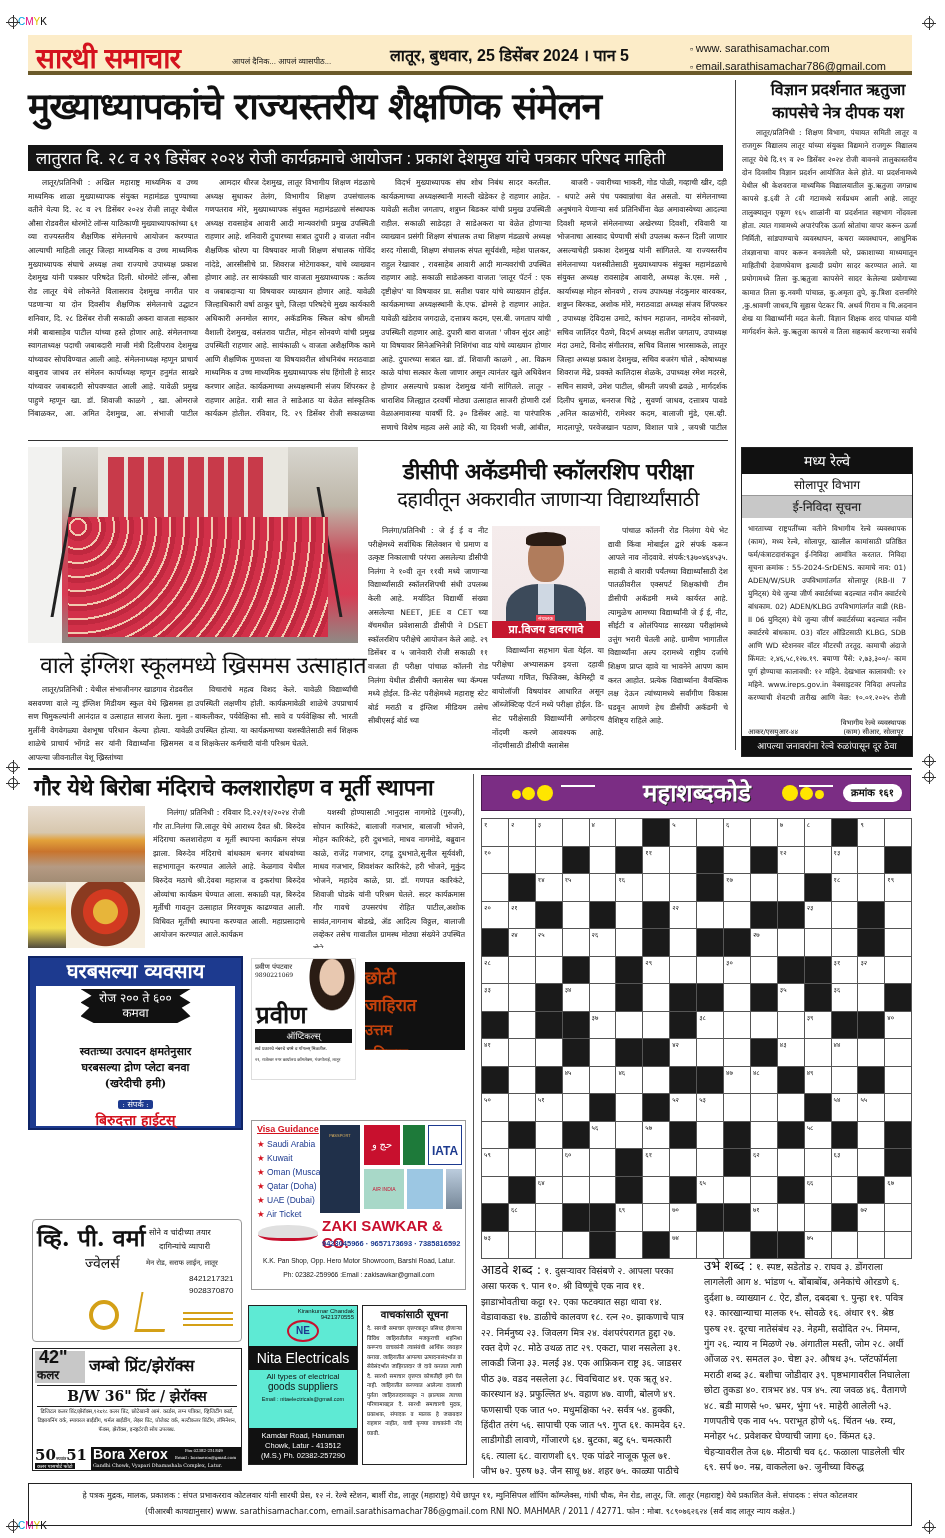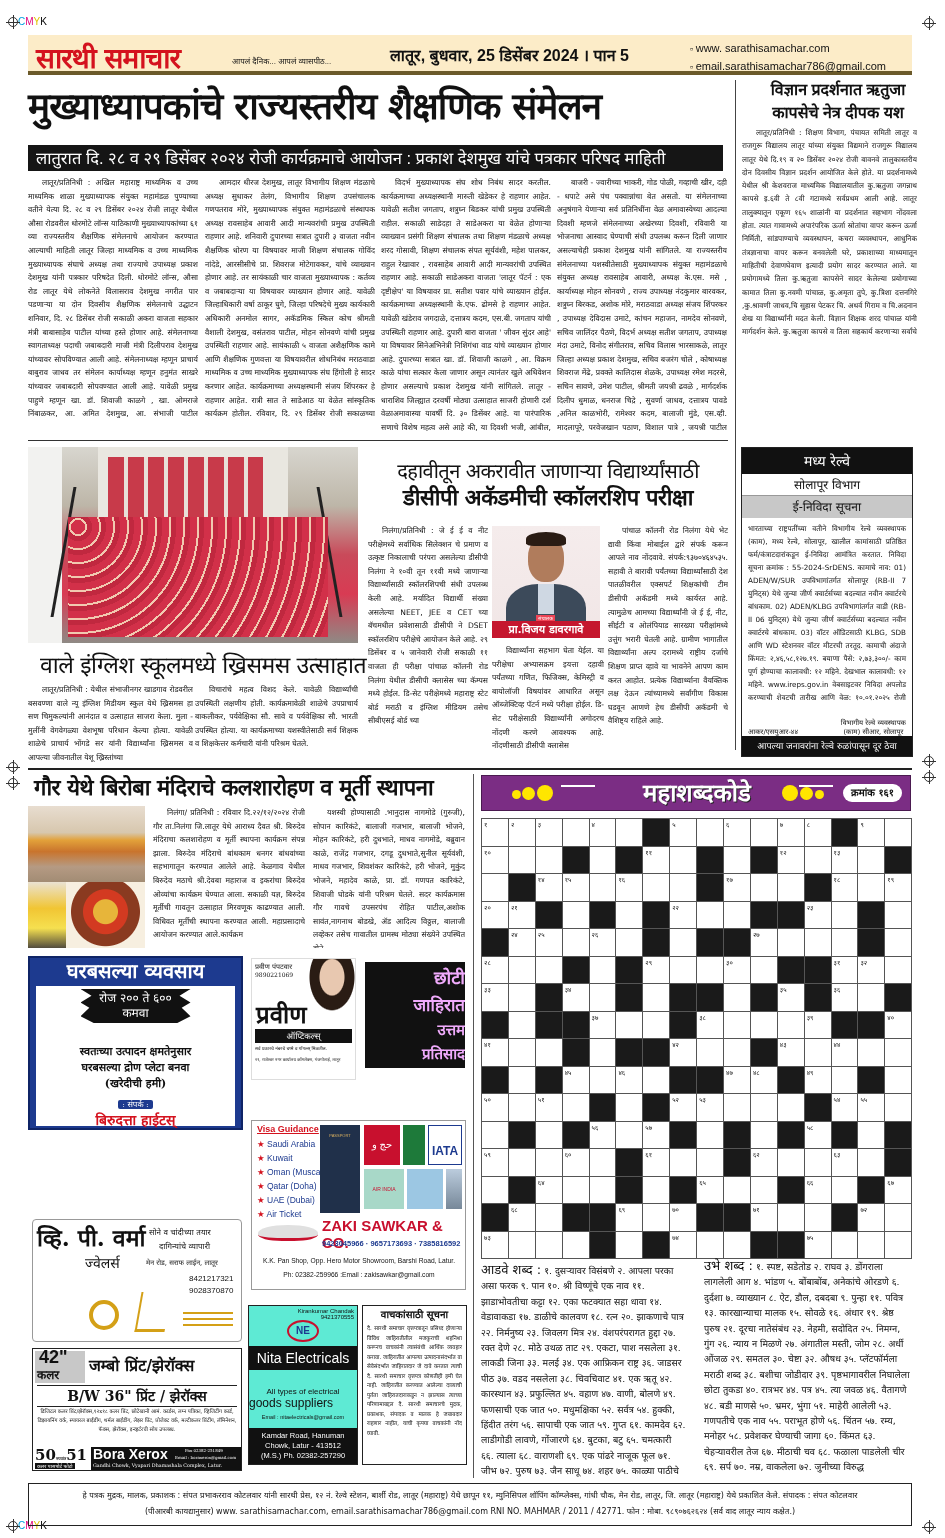--- a/index.html
+++ b/index.html
@@ -123,22 +123,22 @@
 </div>
 <div class="abs story-h" style="left:40px;top:648px;font-size:23px">वाले इंग्लिश स्कूलमध्ये ख्रिसमस उत्साहात</div>
 <div class="abs col" style="left:28px;top:683px;width:165px;height:82px">
     <p>लातूर/प्रतिनिधी : येथील संभाजीनगर खाडगाव रोडवरील बसवण्णा वाले न्यू इंग्लिश मिडीयम स्कुल येथे ख्रिसमस हा सण चिमुकल्यांनी आनंदात व उत्साहात साजरा केला. मुला - मुलींनी वेगवेगळ्या वेशभूषा परिधान केल्या होत्या. यावेळी शाळेचे प्राचार्य भोंगडे सर यांनी विद्यार्थ्यांना ख्रिसमस व आपल्या जीवनातील येशू ख्रिस्तांच्या</p>
   </div>
 <div class="abs col" style="left:195px;top:683px;width:163px;height:82px">
     <p>विचारांचे महत्व विशद केले. यावेळी विद्यार्थ्यांची उपस्थिती लक्षणीय होती. कार्यक्रमावेळी शाळेचे उपप्राचार्य बाकलीकर, पर्यवेक्षिका सौ. सावे व पर्यवेक्षिका सौ. भारती उपस्थित होत्या. या कार्यक्रमाच्या यशस्वीतेसाठी सर्व शिक्षक व शिक्षकेत्तर कर्मचारी यांनी परिश्रम घेतले.</p>
   </div>
 
 <div class="abs" style="left:368px;top:458px;width:360px;text-align:center">
+  <div class="story-h" style="font-size:22px;line-height:28px;font-weight:bold">डीसीपी अकॅडमीची स्कॉलरशिप परीक्षा</div>
   <div class="story-h" style="font-size:20px;line-height:26px">दहावीतून अकरावीत जाणाऱ्या विद्यार्थ्यांसाठी</div>
-  <div class="story-h" style="font-size:22px;line-height:28px;font-weight:bold">डीसीपी अकॅडमीची स्कॉलरशिप परीक्षा</div>
 </div>
 <div class="abs col" style="left:368px;top:524px;width:120px;height:240px">
     <p>निलंगा/प्रतिनिधी : जे ई ई व नीट परीक्षेमध्ये सर्वाधिक सिलेक्शन चे प्रमाण व उत्कृष्ट निकालाची परंपरा असलेल्या डीसीपी निलंगा ने १०वी तून ११वी मध्ये जाणाऱ्या विद्यार्थ्यांसाठी स्कॉलरशिपची संधी उपलब्ध केली आहे. मर्यादित विद्यार्थी संख्या असलेल्या NEET, JEE व CET च्या बॅचमधील प्रवेशासाठी डीसीपी ने DSET स्कॉलरशिप परीक्षेचे आयोजन केले आहे. २९ डिसेंबर व ५ जानेवारी रोजी सकाळी ११ वाजता ही परीक्षा पांचाळ कॉलनी रोड निलंगा येथील डीसीपी क्लासेस च्या कॅम्पस मध्ये होईल. डि-सेट परीक्षेमध्ये महाराष्ट्र स्टेट बोर्ड मराठी व इंग्लिश मीडियम तसेच सीबीएसई बोर्ड च्या</p>
   </div>
 <div class="abs" style="left:492px;top:526px;width:108px;height:112px;background:linear-gradient(180deg,#f5ecec 0%,#f1e6e6 100%);overflow:hidden">
   <div style="position:absolute;left:36px;top:10px;width:36px;height:46px;border-radius:45%;background:#b07c5c"></div>
   <div style="position:absolute;left:34px;top:6px;width:40px;height:14px;border-radius:50% 50% 20% 20%;background:#2a1c14"></div>
   <div style="position:absolute;left:14px;top:58px;width:80px;height:60px;border-radius:40% 40% 0 0;background:#3c4a5a"></div>
   <div style="position:absolute;left:46px;top:58px;width:16px;height:30px;background:#cfd8e3"></div>
   <div style="position:absolute;left:0;bottom:0;width:108px;height:17px;background:#c5172e;color:#fff;font-size:11px;text-align:center;line-height:17px;font-weight:bold">प्रा.विजय डावरगावे</div>
@@ -457,21 +457,21 @@
 <div class="ad" style="left:251px;top:958px;width:105px;height:122px;border:1px solid #ddd;background:#fff">
   <div style="font-size:7px;padding:3px 3px 0">प्रवीण पंपटवार</div>
   <div style="font-size:6px;padding:0 3px">9890221069</div>
   <div style="position:absolute;right:0;top:0;width:46px;height:52px;background:radial-gradient(ellipse at 50% 35%,#e8c8b0 0 12px,#2a1c14 13px 22px,#fff 23px)"></div>
   <div style="position:absolute;left:4px;top:42px;font-size:24px;font-weight:bold;line-height:28px">प्रवीण</div>
   <div style="position:absolute;left:3px;top:70px;width:97px;background:#111;color:#fff;font-size:8.5px;text-align:center;line-height:14px">ऑप्टिकल्स्</div>
   <div style="position:absolute;left:3px;top:86px;font-size:4.5px;width:98px">सर्व प्रकारचे नंबरचे चष्मे व गॉगल्स् मिळतील.</div>
   <div style="position:absolute;left:3px;top:98px;font-size:4.2px;width:98px">१९, राजेश्वर नगर कार्यालय कॉम्प्लेक्स, गंजगोलाई, लातूर</div>
 </div>
 
-<div class="ad" style="left:365px;top:962px;width:100px;height:106px;background:#111;color:#f0abfc;text-align:right;font-weight:bold">
+<div class="ad" style="left:365px;top:962px;width:100px;height:88px;background:#111;color:#c2410c;text-align:left;font-weight:bold">
   <div style="font-size:18px;line-height:28px;margin-top:2px">छोटी</div>
   <div style="font-size:17px;line-height:26px">जाहिरात</div>
   <div style="font-size:15px;line-height:24px">उत्तम</div>
   <div style="font-size:15px;line-height:24px">प्रतिसाद</div>
 </div>
 
 <div class="ad" style="left:251px;top:1120px;width:215px;height:170px;border:1px solid #999;background:#fff;font-family:'Liberation Sans',sans-serif">
   <div style="position:absolute;left:5px;top:3px;color:#d4121e;font-weight:bold;font-size:9px;text-decoration:underline">Visa Guidance</div>
   <div style="position:absolute;left:5px;top:16px;font-size:8.5px;line-height:14px;color:#1d3a8f">
     <div><span style="color:#d4121e">★</span> <span>Saudi Arabia</span></div>
@@ -522,22 +522,22 @@
   <div style="position:absolute;left:152px;top:99px;color:#fff;font-size:4px">Fax 02382-251849</div>
   <div style="position:absolute;left:142px;top:106px;color:#fff;font-size:4px">Email : boraxerox@gmail.com</div>
   <div style="position:absolute;left:60px;top:114px;color:#fff;font-size:4.8px">Gandhi Chowk, Vyapari Dhamashala Complex, Latur.</div>
 </div>
 
 <div class="ad" style="left:248px;top:1305px;width:110px;height:160px;border:1px solid #222;background:#5eead4;font-family:'Liberation Sans',sans-serif">
   <div style="text-align:right;font-size:6px;padding:2px 3px 0">Kirankumar Chandak</div>
   <div style="text-align:right;font-size:6px;padding:0 3px">9421370555</div>
   <div style="margin:0 auto;width:32px;height:22px;border:2px solid #c8102e;border-radius:50%;text-align:center;color:#1d3a8f;font-weight:bold;font-size:10px;line-height:18px">NE</div>
   <div style="background:#111;color:#fff;text-align:center;font-size:14px;line-height:24px;margin-top:4px">Nita Electricals</div>
-  <div style="text-align:center;font-size:8px;margin-top:17px">All types of electrical</div>
-  <div style="text-align:left;font-size:12px">goods suppliers</div>
+  <div style="text-align:center;font-size:8px;margin-top:2px">All types of electrical</div>
+  <div style="text-align:center;font-size:10px">goods suppliers</div>
   <div style="text-align:center;font-size:5.5px;margin-top:4px">Email : nitaelectricals@gmail.com</div>
   <div style="background:#111;color:#fff;text-align:center;font-size:7.5px;line-height:10px;padding:3px 0;position:absolute;left:0;right:0;bottom:0">
     <div>Kamdar Road, Hanuman</div>
       <div>Chowk, Latur - 413512</div>
       <div>(M.S.) Ph. 02382-257290</div>
   </div>
 </div>
 
 <div class="ad" style="left:362px;top:1305px;width:105px;height:160px;border:1px solid #222;background:#fff">
   <div style="text-align:center;font-size:10px;font-weight:bold;line-height:18px">वाचकांसाठी सूचना</div>

